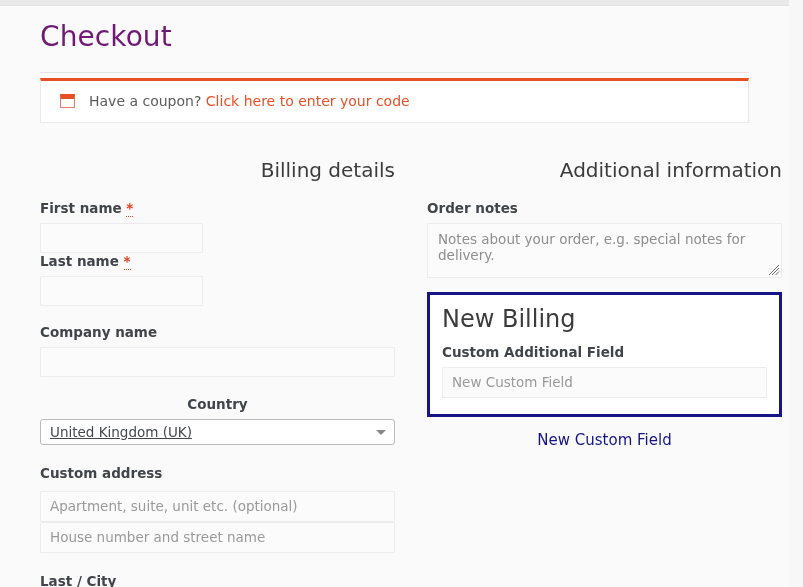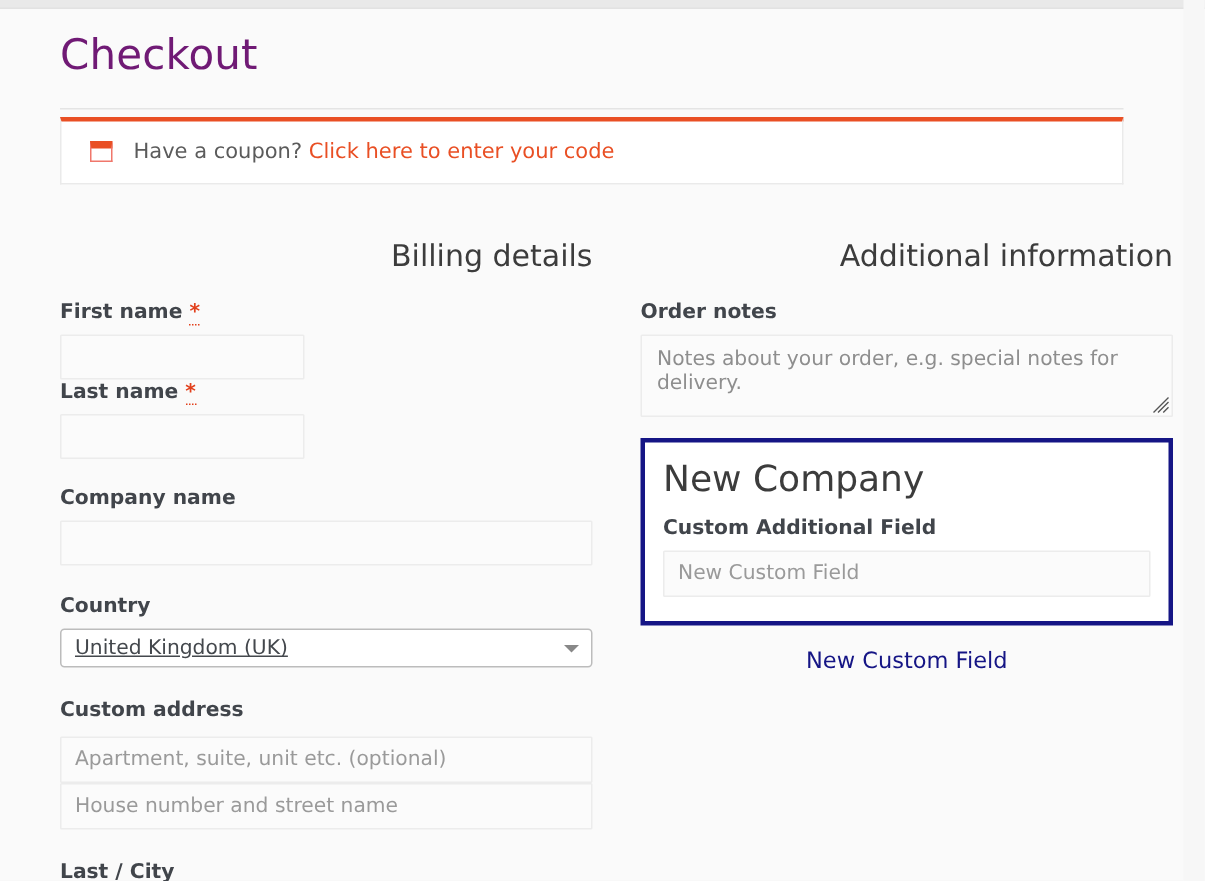--- a/index.html
+++ b/index.html
@@ -274,21 +274,21 @@
             </label>
             <input class="text-input" type="text" placeholder="" style="">
           </div>
         </div>
 
         <div class="field" style="margin-top:18px;">
           <label class="form-label">Company name</label>
           <input class="text-input" type="text" placeholder="" style="">
         </div>
 
-        <div class="field" style="margin-top:19px;">
+        <div class="field" style="margin-top:19px;text-align:center;">
           <label class="form-label">Country</label>
           <div class="select-box">
             <span>United Kingdom (UK)</span>
             <span class="select-arrow"></span>
           </div>
         </div>
 
         <div class="field" style="margin-top:20px;">
           <label class="form-label">Custom address</label>
           <input class="text-input tall stacked-input" type="text" placeholder="Apartment, suite, unit etc. (optional)" style="">
@@ -311,21 +311,21 @@
           <label class="form-label">Order notes</label>
           <div class="notes-area">
             <textarea class="notes-input" placeholder="Notes about your order, e.g. special notes for delivery." style=""></textarea>
             <svg class="resize-grip" viewBox="0 0 12 12">
               <path d="M11 4 L4 11 M11 7.5 L7.5 11 M11 1 L1 11" stroke="#555" stroke-width="0.9" fill="none"></path>
             </svg>
           </div>
         </div>
 
         <div class="custom-box">
-          <h2 class="custom-heading">New Company</h2>
+          <h2 class="custom-heading">New Billing</h2>
           <label class="form-label">Custom Additional Field</label>
           <input class="text-input tall" type="text" placeholder="New Custom Field" style="">
         </div>
 
         <div class="custom-caption">New Custom Field</div>
       </div>
 
     </div>
   </div>
 </div>

